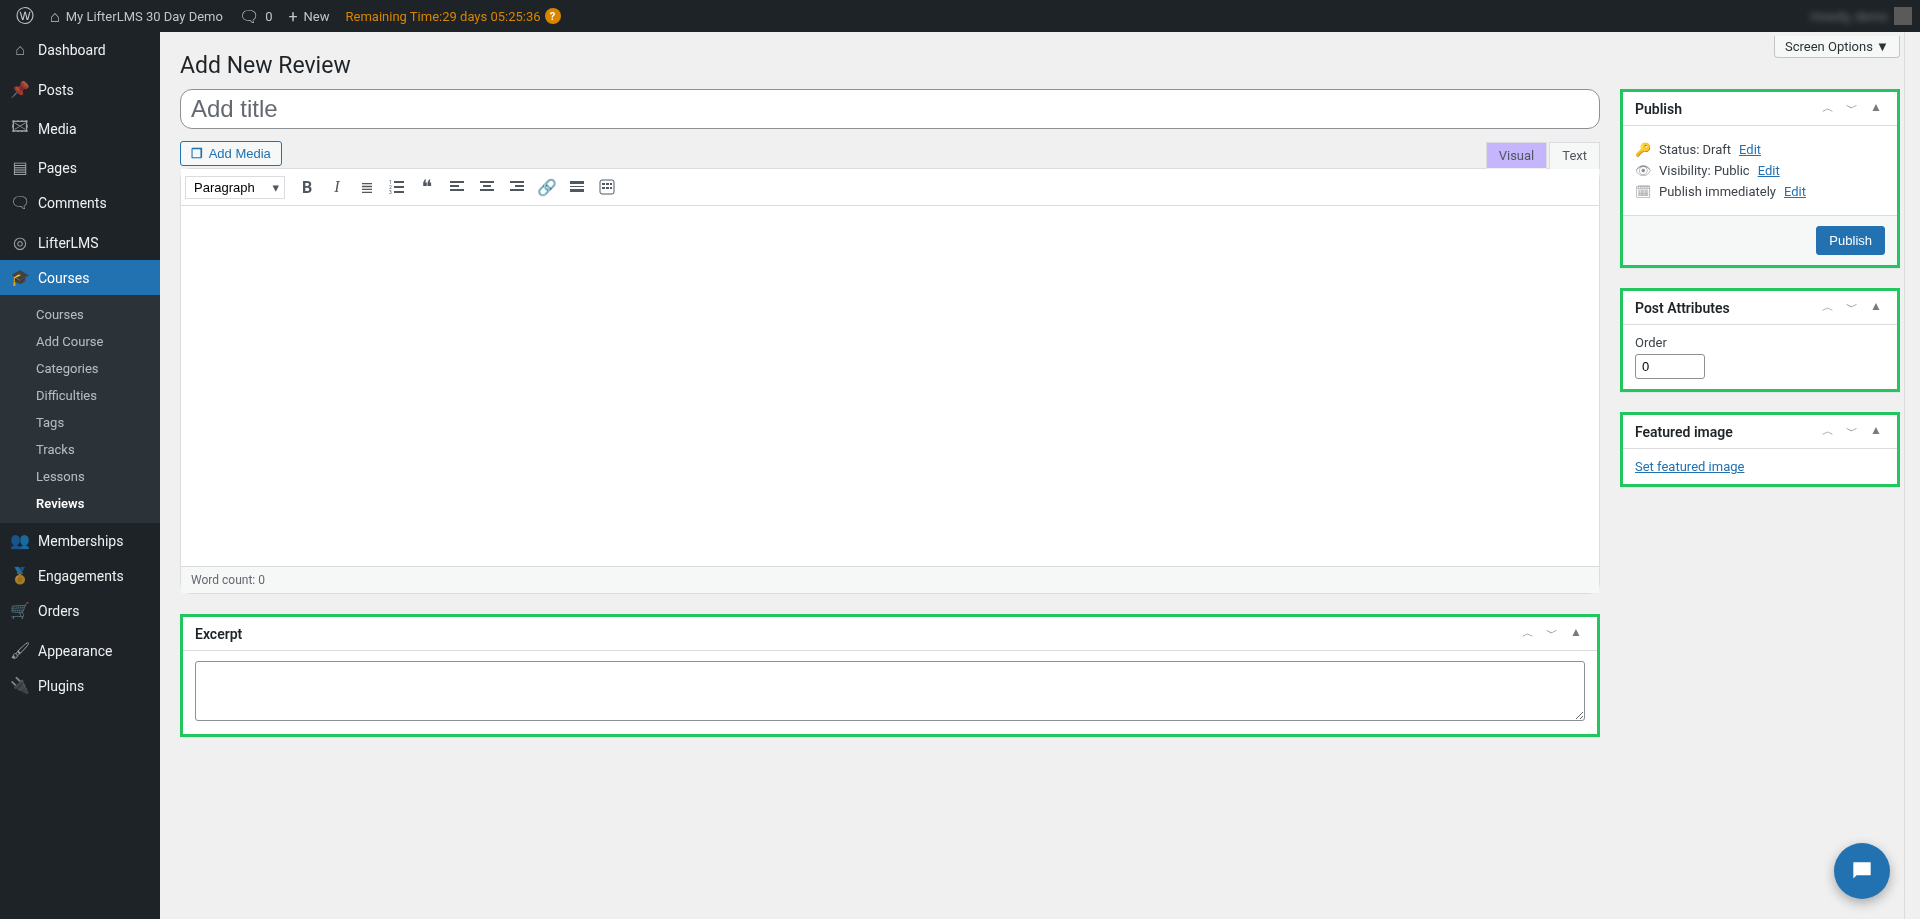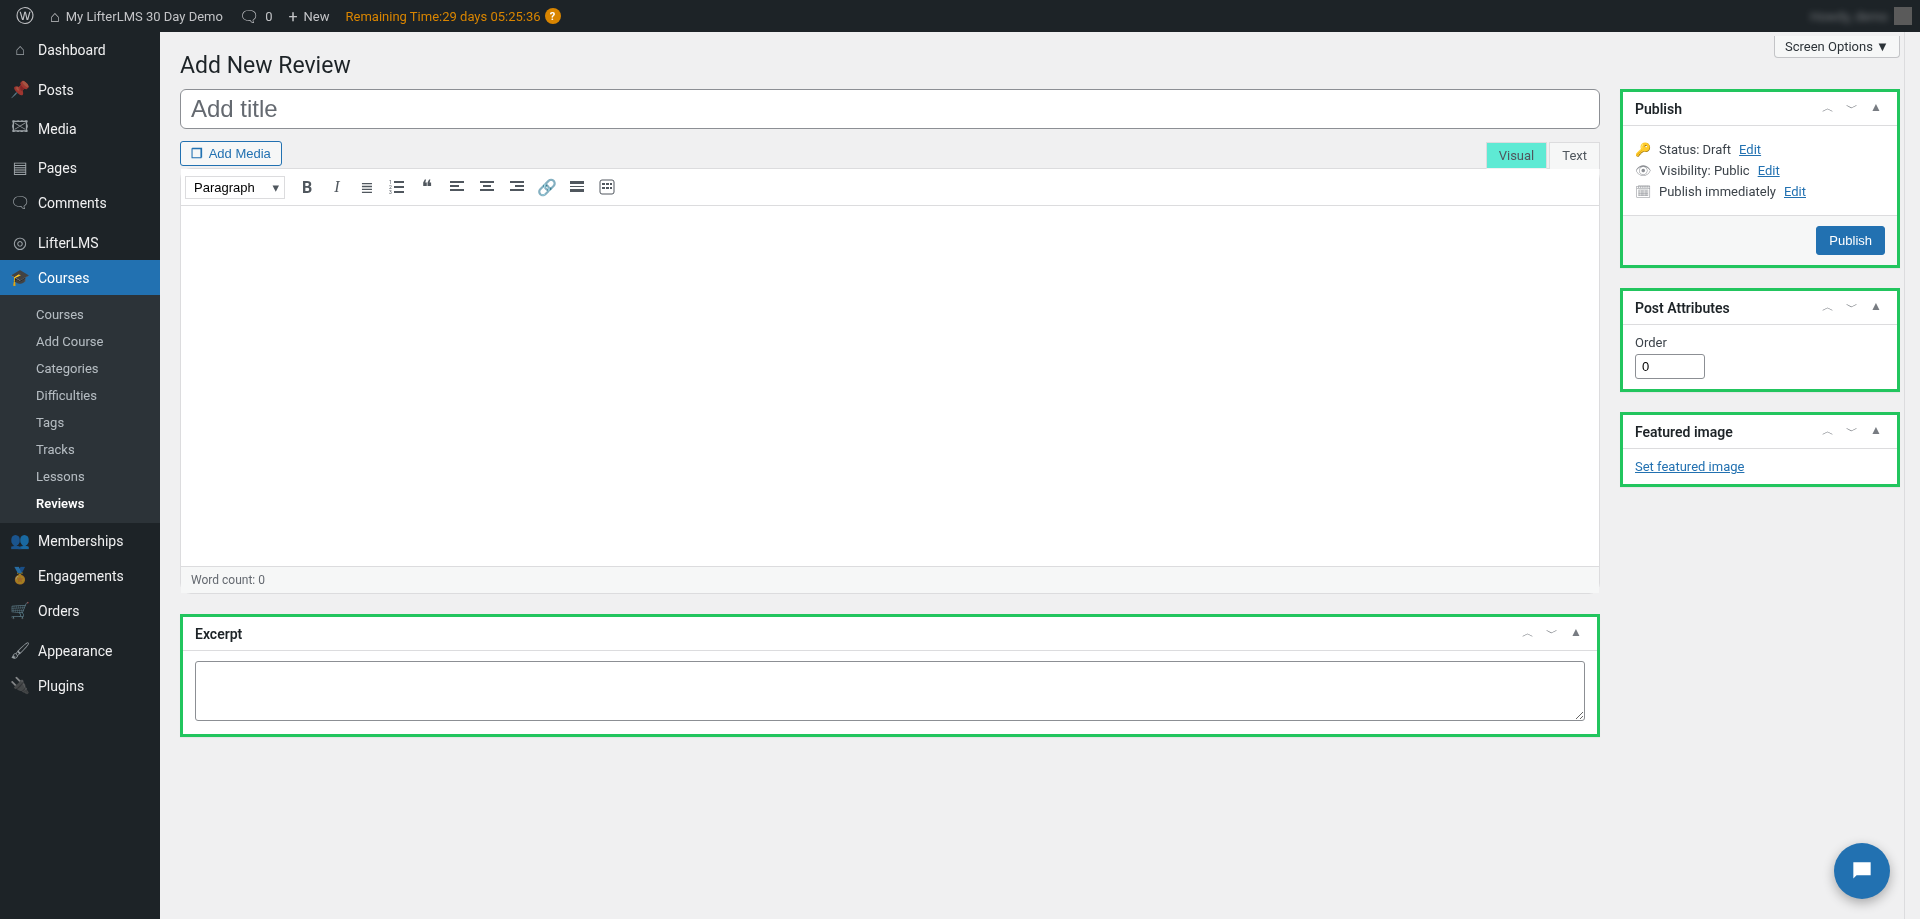--- a/index.html
+++ b/index.html
@@ -30,30 +30,30 @@
 
 
 .main { position: absolute; top: 32px; left: 160px; right: 0; bottom: 0; overflow-y: auto; padding: 0 20px 40px 20px; }
 .screen-options { position: absolute; top: 4px; right: 20px; background: #f6f7f7; border: 1px solid #c3c4c7; border-top: none; border-radius: 0 0 4px 4px; padding: 3px 10px; font-size: 13px; cursor: pointer; color:#2c3338;}
 .page-title { font-size: 23px; font-weight: 400; padding: 20px 0 10px 0; color: #1d2327; }
 
 .layout { display: flex; gap: 20px; }
 .col-main { flex: 1; min-width: 0; }
 .col-side { width: 280px; flex-shrink: 0; }
 
-.title-input { width: 100%; font-size: 24px; padding: 3px 10px; height: 40px; border: 1px solid #8c8f94; border-radius: 6px; background: #fff; outline: none; }
+.title-input { width: 100%; font-size: 24px; padding: 3px 10px; height: 40px; border: 1px solid #8c8f94; border-radius: 12px; background: #fff; outline: none; }
 .title-input::placeholder { color: #646970; }
 
 .add-media-btn { display: inline-flex; align-items: center; border: 1px solid #2271b1; color: #2271b1; background: #f6f7f7; padding: 4px 10px; border-radius: 3px; cursor: pointer; font-size: 13px; margin: 12px 0 4px 0; }
 .add-media-btn .mi { margin-right: 6px; font-weight:bold;}
 
 .editor-wrap { border: 1px solid #dcdcde; background: #fff; border-radius: 11px; }
 .editor-tabs { display: flex; justify-content: flex-end; gap: 2px; margin-bottom: -1px; margin-top:-28px;}
 .editor-tab { padding: 5px 12px; border: 1px solid #dcdcde; background: #f6f7f7; color: #50575e; font-size: 13px; cursor: pointer; border-bottom:none;}
-.editor-tab.active { background: #5eead4; border-bottom: 1px solid #f0f0f1; position: relative; z-index: 2; }
+.editor-tab.active { background: #c4b5fd; border-bottom: 1px solid #f0f0f1; position: relative; z-index: 2; }
 .toolbar { display: flex; align-items: center; padding: 4px; border-bottom: 1px solid #dcdcde; background: #fff; gap: 2px; flex-wrap:wrap;}
 .tb-select { border: 1px solid #dcdcde; padding: 3px 22px 3px 8px; font-size: 13px; background: #fff; appearance: none; position: relative; min-width:100px;}
 .sel-wrap { position:relative; display:inline-block; margin-right:6px;}
 .sel-wrap::after { content:"▾"; position:absolute; right:6px; top:4px; pointer-events:none; color:#50575e;}
 .tb-btn { width: 28px; height: 28px; display: inline-flex; align-items: center; justify-content: center; cursor: pointer; color: #50575e; font-size: 16px; }
 .editor-body { min-height: 360px; padding: 10px; }
 .editor-status { border-top: 1px solid #dcdcde; padding: 6px 10px; font-size: 12px; color: #646970; background:#f6f7f7;}
 
 .postbox { background: #fff; border: 3px solid #22c55e; box-shadow: 0 1px 1px rgba(0,0,0,.04); margin-bottom: 20px; }
 .postbox-header { display: flex; align-items: center; padding: 8px 12px; border-bottom: 1px solid #dcdcde; }

